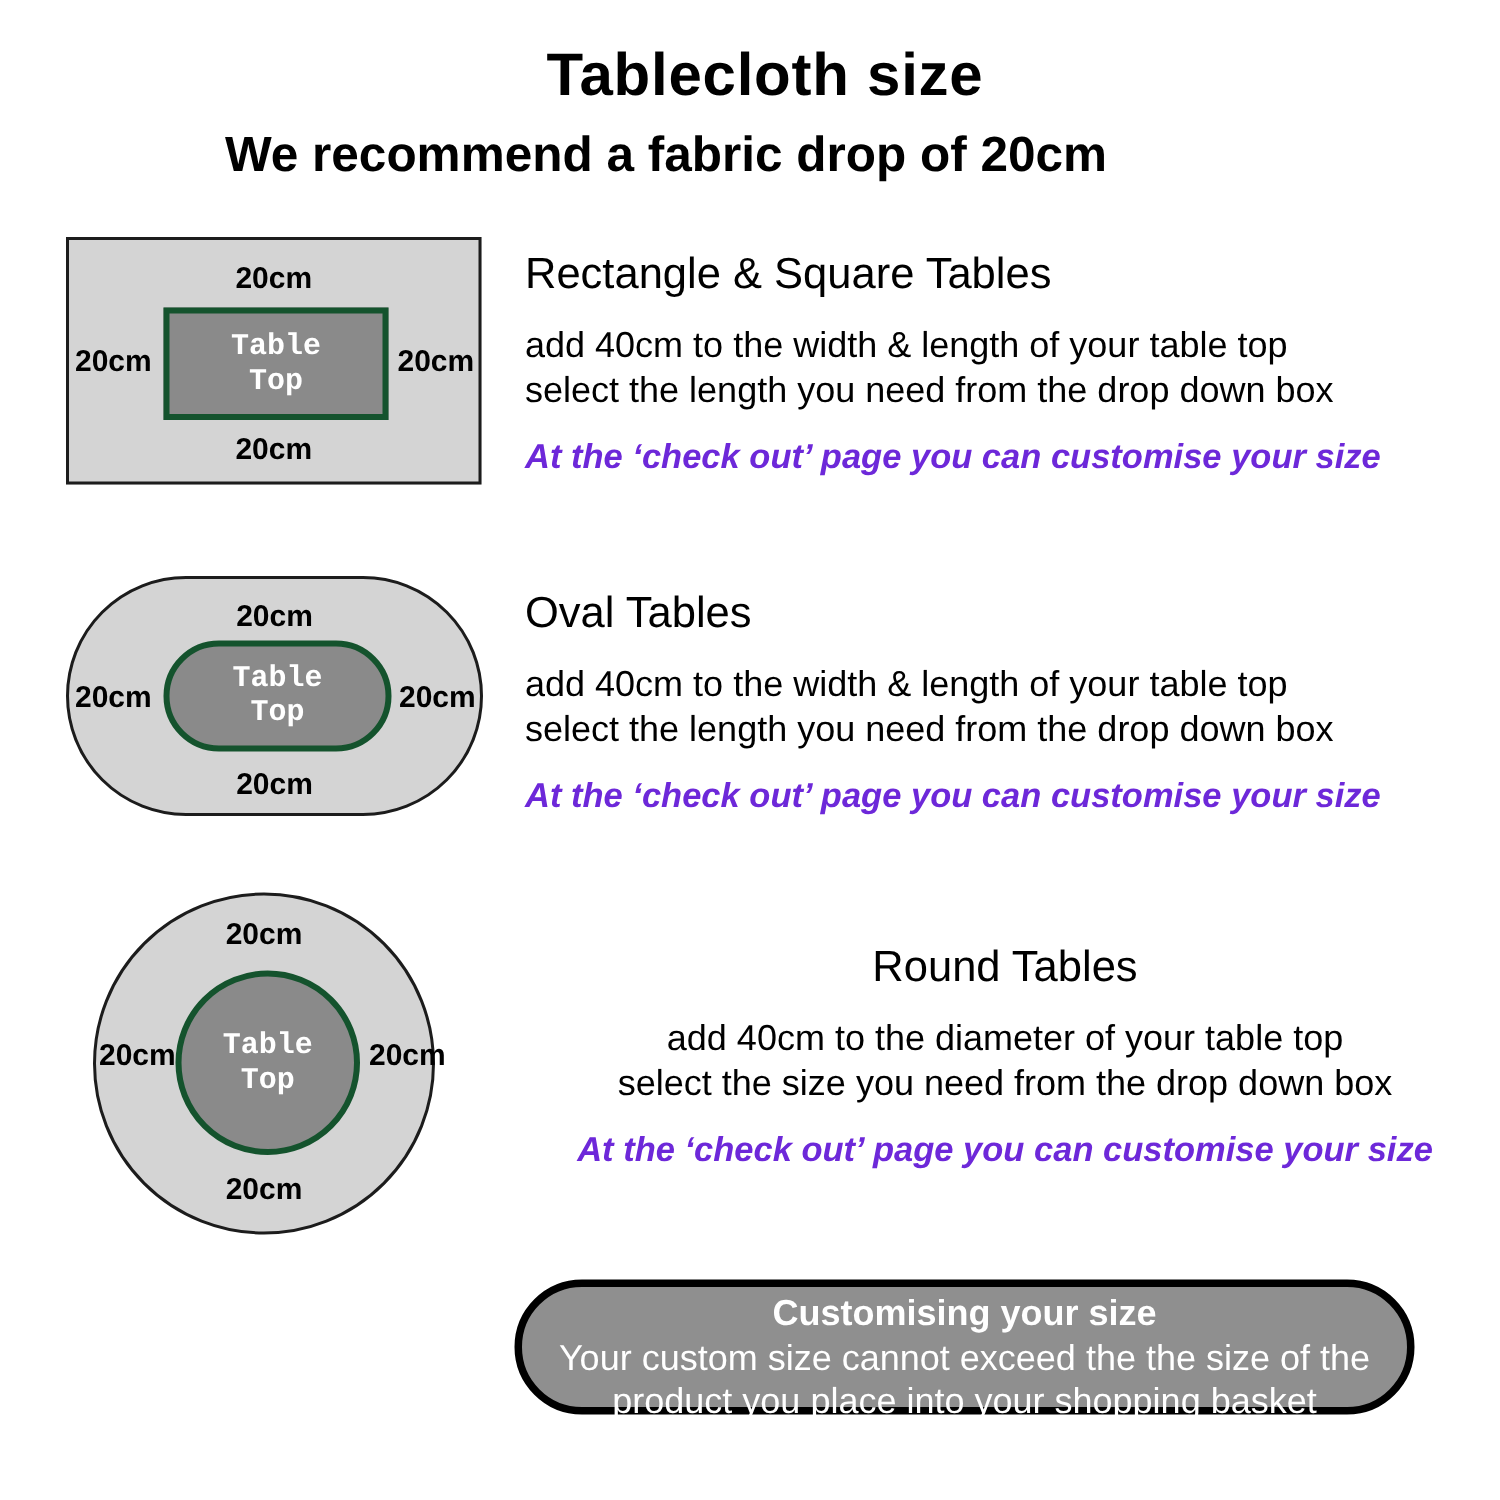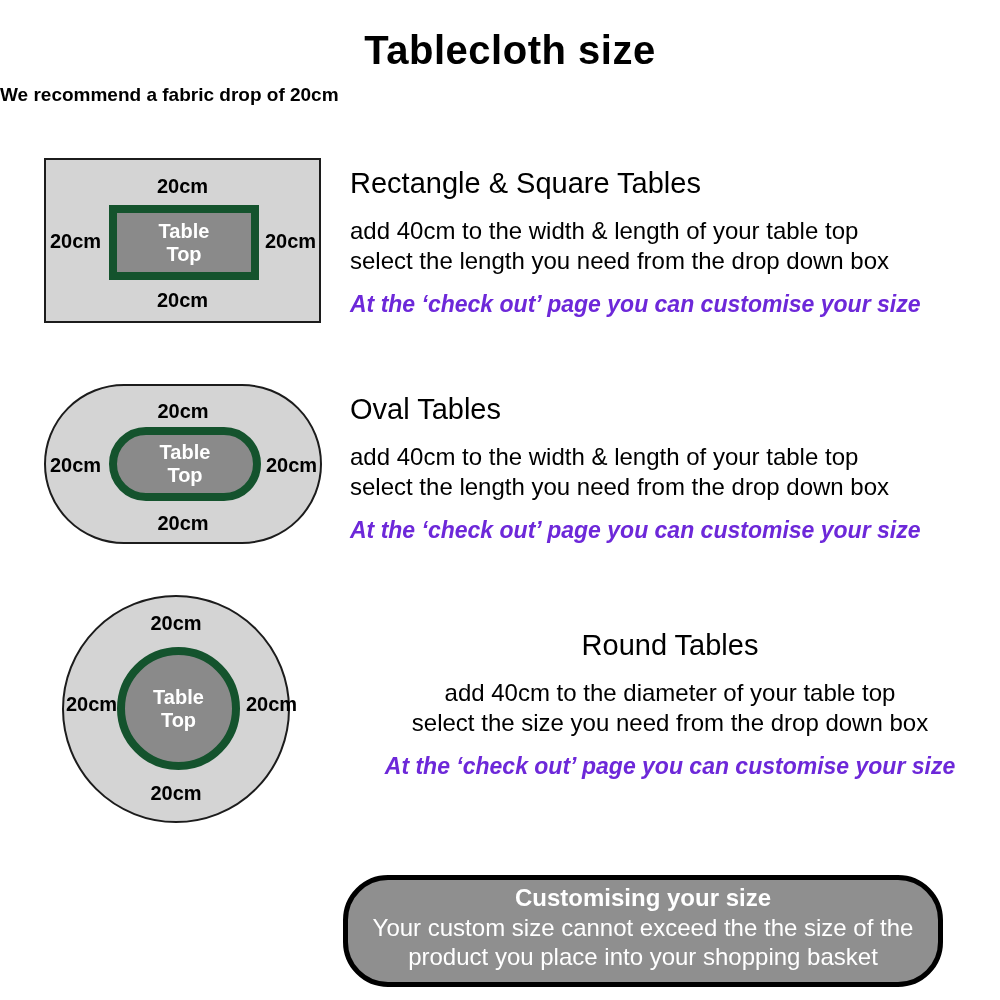--- a/index.html
+++ b/index.html
@@ -25,40 +25,42 @@
     text-align: center;
     font-size: 40px;
     font-weight: bold;
     margin: 0;
     letter-spacing: 0.5px;
   }
   .page-subtitle {
     position: absolute;
     top: 84px; left: 0;
     width: 888px;
-    font-size: 19px;
+    text-align: center;
+    font-size: 33px;
     font-weight: bold;
     margin: 0;
   }
 
   
   .cloth {
     position: absolute;
     background: #d4d4d4;
     border: 2px solid #1c1c1c;
     box-sizing: border-box;
   }
   .tabletop {
     position: absolute;
     background: #8a8a8a;
-    border: 8px solid #14532d;
+    border: 4px solid #14532d;
     box-sizing: border-box;
     display: flex;
     align-items: center;
     justify-content: center;
+    font-family: Liberation Mono, monospace;
   }
   .toptext {
     color: #ffffff;
     font-weight: bold;
     font-size: 20px;
     line-height: 23px;
     text-align: center;
   }
 
   .cloth.rect    { left: 44px;  top: 158px; width: 277px; height: 165px; }
@@ -118,23 +120,23 @@
     font-weight: bold;
     font-style: italic;
     color: #6d28d9;
     white-space: nowrap;
   }
 
   
   .footer-box {
     position: absolute;
     left: 343px;
-    top: 875px;
+    top: 853px;
     width: 600px;
-    height: 112px;
+    height: 90px;
     box-sizing: border-box;
     background: #8f8f8f;
     border: 5px solid #000000;
     border-radius: 45px;
     color: #ffffff;
     text-align: center;
   }
   .footer-heading {
     font-size: 24px;
     font-weight: bold;

